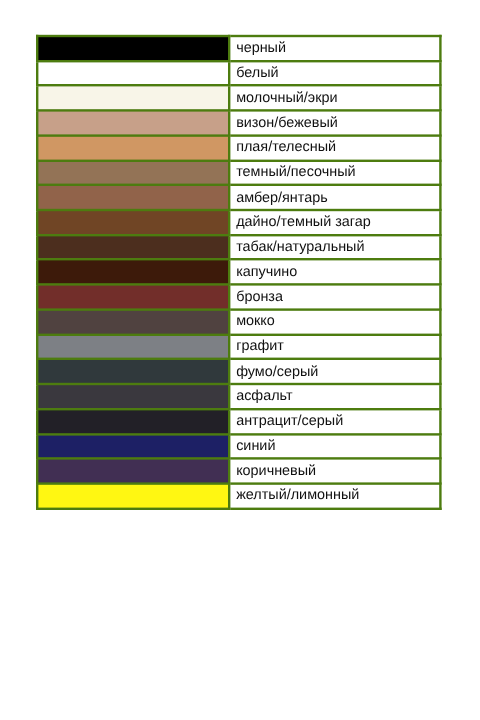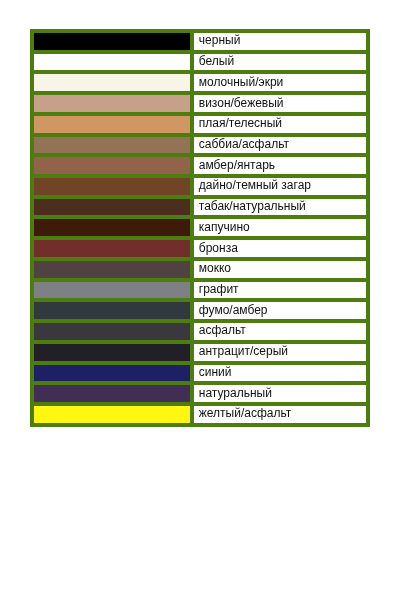--- a/index.html
+++ b/index.html
@@ -28,21 +28,21 @@
     left: 29.9px;
     top: 29px;
     border-collapse: collapse;
     table-layout: fixed;
     empty-cells: show;
   }
   .color-table tr.swatch-row {
     height: 20.727px;
   }
   .color-table td {
-    border: 4px solid #4d7c0f;
+    border: 2px solid #4d7c0f;
     padding: 0;
     margin: 0;
     box-sizing: border-box;
     vertical-align: middle;
   }
   .color-table td.swatch {
     width: 160.4px;
     background: #ffffff;
   }
   .color-table td.label > span.lbl {
@@ -86,21 +86,21 @@
       <tr class="swatch-row">
         <td class="swatch" style="background-color: rgb(199, 160, 137);"></td>
         <td class="label"><span class="lbl">визон/бежевый</span></td>
       </tr>
       <tr class="swatch-row">
         <td class="swatch" style="background-color: rgb(208, 151, 99);"></td>
         <td class="label"><span class="lbl">плая/телесный</span></td>
       </tr>
       <tr class="swatch-row">
         <td class="swatch" style="background-color: rgb(147, 115, 86);"></td>
-        <td class="label"><span class="lbl">саббиа/асфальт</span></td>
+        <td class="label"><span class="lbl">темный/песочный</span></td>
       </tr>
       <tr class="swatch-row">
         <td class="swatch" style="background-color: rgb(145, 99, 74);"></td>
         <td class="label"><span class="lbl">амбер/янтарь</span></td>
       </tr>
       <tr class="swatch-row">
         <td class="swatch" style="background-color: rgb(112, 69, 37);"></td>
         <td class="label"><span class="lbl">дайно/темный загар</span></td>
       </tr>
       <tr class="swatch-row">
@@ -118,38 +118,38 @@
       <tr class="swatch-row">
         <td class="swatch" style="background-color: rgb(80, 66, 64);"></td>
         <td class="label"><span class="lbl">мокко</span></td>
       </tr>
       <tr class="swatch-row">
         <td class="swatch" style="background-color: rgb(125, 128, 133);"></td>
         <td class="label"><span class="lbl">графит</span></td>
       </tr>
       <tr class="swatch-row">
         <td class="swatch" style="background-color: rgb(48, 57, 60);"></td>
-        <td class="label"><span class="lbl">фумо/амбер</span></td>
+        <td class="label"><span class="lbl">фумо/серый</span></td>
       </tr>
       <tr class="swatch-row">
         <td class="swatch" style="background-color: rgb(58, 56, 62);"></td>
         <td class="label"><span class="lbl">асфальт</span></td>
       </tr>
       <tr class="swatch-row">
         <td class="swatch" style="background-color: rgb(34, 32, 39);"></td>
         <td class="label"><span class="lbl">антрацит/серый</span></td>
       </tr>
       <tr class="swatch-row">
         <td class="swatch" style="background-color: rgb(29, 32, 101);"></td>
         <td class="label"><span class="lbl">синий</span></td>
       </tr>
       <tr class="swatch-row">
         <td class="swatch" style="background-color: rgb(65, 47, 83);"></td>
-        <td class="label"><span class="lbl">натуральный</span></td>
+        <td class="label"><span class="lbl">коричневый</span></td>
       </tr>
       <tr class="swatch-row">
         <td class="swatch" style="background-color: rgb(255, 247, 18);"></td>
-        <td class="label"><span class="lbl">желтый/асфальт</span></td>
+        <td class="label"><span class="lbl">желтый/лимонный</span></td>
       </tr>
     </tbody>
   </table>
 
 </div>
 
 </body></html>

